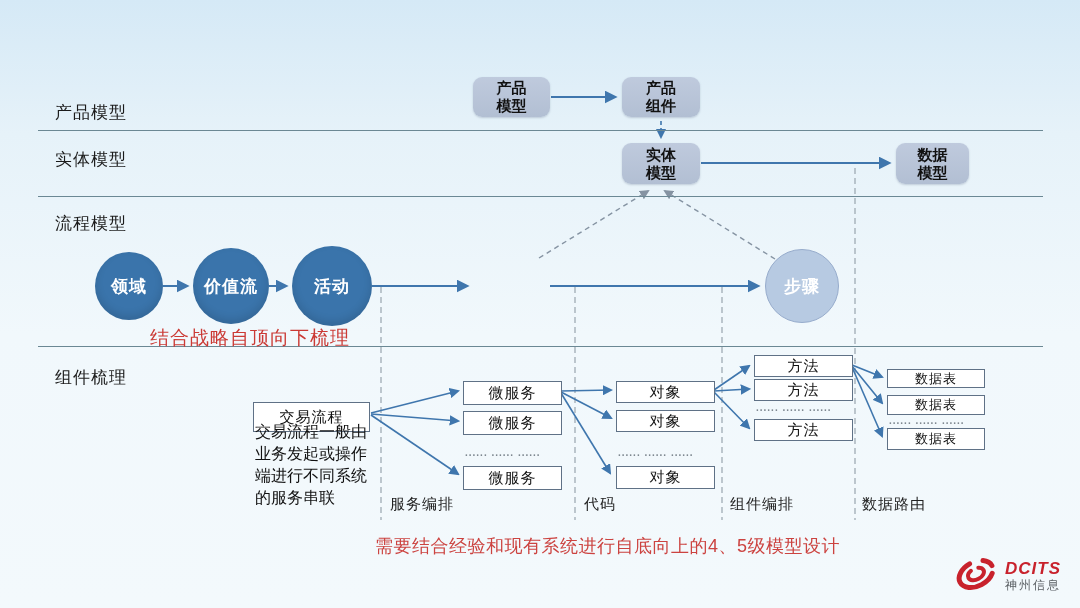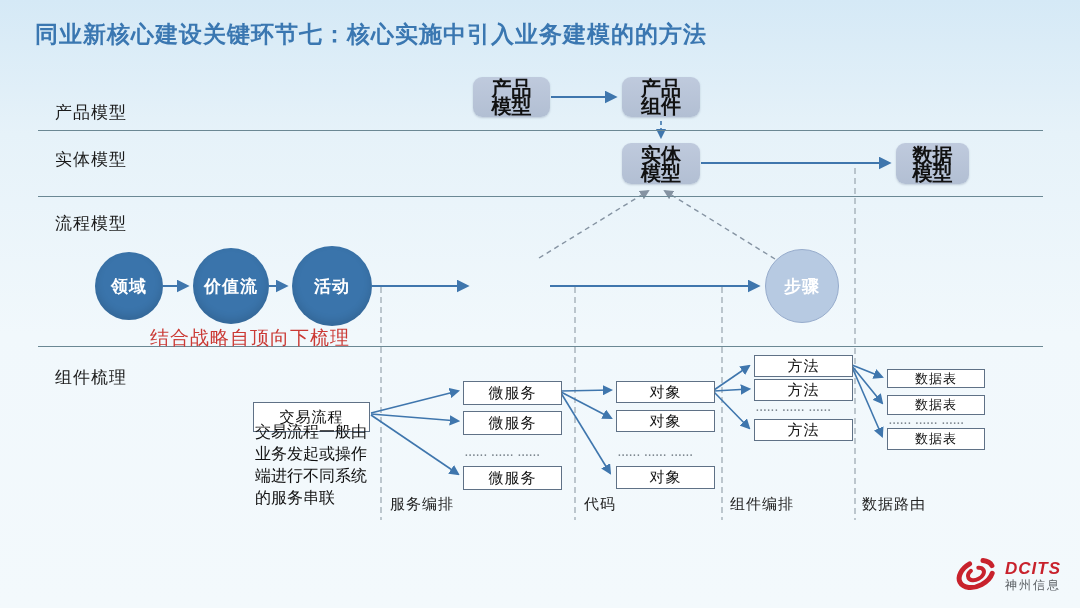--- a/index.html
+++ b/index.html
@@ -8,21 +8,21 @@
     background:linear-gradient(180deg,#d5e9f6 0%,#e6f2f9 22%,#f1f8fc 55%,#f3f9fc 100%);
     font-family:"Liberation Sans","DejaVu Sans",sans-serif;
   }
   .abs{position:absolute;}
   .title{left:35px;top:19px;font-size:23px;font-weight:bold;color:#3a77b1;letter-spacing:1px;}
   .rowlabel{font-family:"Liberation Serif","DejaVu Serif",serif;font-size:17px;color:#1b1b1b;letter-spacing:1px;}
   .hline{height:1px;background:#6b8894;left:38px;width:1005px;}
   .chip{
     background:linear-gradient(180deg,#bfcadd 0%,#b2bfd3 100%);
     border-radius:9px;display:flex;align-items:center;justify-content:center;
-    font-weight:bold;font-size:20px;line-height:18px;color:#111;text-align:center;white-space:pre-line;
+    font-weight:bold;font-size:15px;line-height:18px;color:#111;text-align:center;white-space:pre-line;
     box-shadow:0 1px 2px rgba(70,90,120,.25);
   }
   .circle{border-radius:50%;display:flex;align-items:center;justify-content:center;
     font-weight:bold;font-size:17px;color:#fff;letter-spacing:1px;text-align:center;}
   .circle.dark{background:#3a74ab;box-shadow:inset 0 -4px 8px rgba(0,0,0,.12);}
   .circle.light{background:#b7cae2;border:1px solid #97accc;color:#fff;}
   .circle.dashedc{background:#fbfdfe;border:2px dashed #8b97a3;color:#111;}
   .wbox{background:#fff;border:1px solid #5f7186;display:flex;align-items:center;justify-content:center;
     font-family:"Liberation Serif","DejaVu Serif",serif;font-size:15px;color:#111;letter-spacing:1px;}
   .wbox.small{font-size:13px;}
@@ -78,21 +78,20 @@
 
     <path d="M714,390 L749,366" stroke="#3f76ad" stroke-width="1.6" fill="none" marker-end="url(#mb)"></path>
     <path d="M714,391 L749,389" stroke="#3f76ad" stroke-width="1.6" fill="none" marker-end="url(#mb)"></path>
     <path d="M714,392 L749,428" stroke="#3f76ad" stroke-width="1.6" fill="none" marker-end="url(#mb)"></path>
 
     <path d="M852,365 L882,377" stroke="#3f76ad" stroke-width="1.6" fill="none" marker-end="url(#mb)"></path>
     <path d="M852,366 L882,403" stroke="#3f76ad" stroke-width="1.6" fill="none" marker-end="url(#mb)"></path>
     <path d="M852,367 L882,436" stroke="#3f76ad" stroke-width="1.6" fill="none" marker-end="url(#mb)"></path>
   </svg>
 
-  <div class="abs title">同业新核心建设关键环节七：核心实施中引入业务建模的的方法</div>
 
   <div class="abs rowlabel" style="left:55px;top:101px;">产品模型</div>
   <div class="abs rowlabel" style="left:55px;top:148px;">实体模型</div>
   <div class="abs rowlabel" style="left:55px;top:212px;">流程模型</div>
   <div class="abs rowlabel" style="left:55px;top:366px;text-align:right;">组件梳理</div>
 
   <div class="abs hline" style="top:130px;"></div>
   <div class="abs hline" style="top:196px;"></div>
   <div class="abs hline" style="top:346px;"></div>
 
@@ -137,20 +136,21 @@
   <div class="abs note" style="left:255px;top:421px;">交易流程一般由
 业务发起或操作
 端进行不同系统
 的服务串联</div>
 
   <div class="abs lane" style="left:390px;top:495px;">服务编排</div>
   <div class="abs lane" style="left:584px;top:495px;">代码</div>
   <div class="abs lane" style="left:730px;top:495px;">组件编排</div>
   <div class="abs lane" style="left:862px;top:495px;">数据路由</div>
 
+  <div class="abs redbottom" style="left:375px;top:534px;">需要结合经验和现有系统进行自底向上的4、5级模型设计</div>
 
   <div class="abs logo" style="left:953px;top:555px;">
     <span>
       <svg width="46" height="38" viewBox="0 0 46 38">
         <g transform="rotate(-28 23 19)">
           <ellipse cx="23" cy="19" rx="18" ry="12" fill="none" stroke="#c8222c" stroke-width="5" stroke-dasharray="62 14" stroke-dashoffset="-8" stroke-linecap="round"></ellipse>
           <ellipse cx="23" cy="19" rx="8.5" ry="5.5" fill="none" stroke="#c8222c" stroke-width="4" stroke-dasharray="30 8" stroke-linecap="round"></ellipse>
         </g>
       </svg>
     </span>

